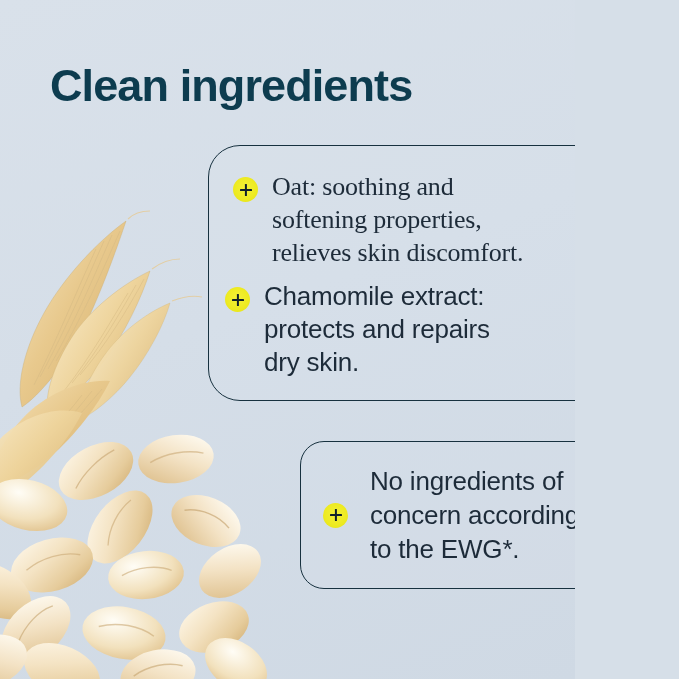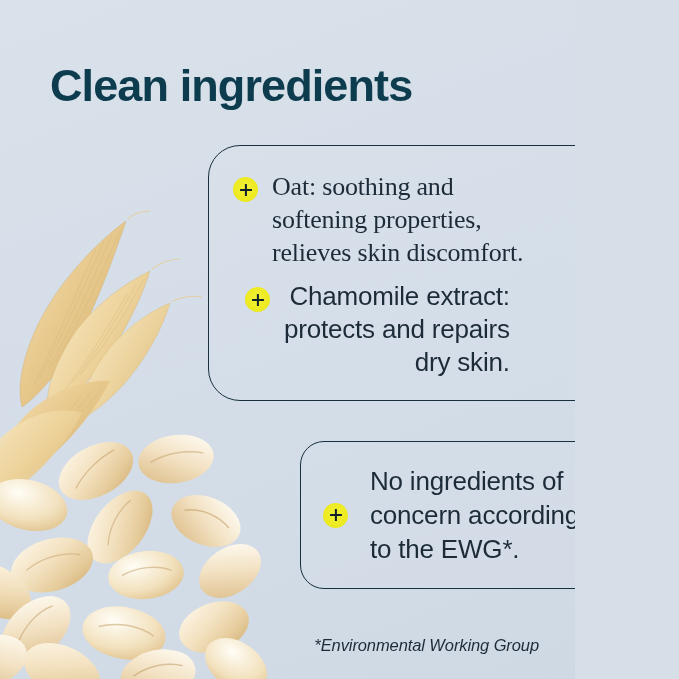--- a/index.html
+++ b/index.html
@@ -59,21 +59,21 @@
     border-radius: 24px;
   }
 
   
   .bullet-row {
     position: absolute;
     display: flex;
     align-items: flex-start;
   }
   #bullet-0 { left: 24px; top: 24px; font-family: Liberation Serif, serif; }
-  #bullet-1 { left: 36px; top: 134px; text-align: right; }
+  #bullet-1 { left: 16px; top: 134px; }
 
   .plus-badge {
     flex: 0 0 auto;
     width: 25px;
     height: 25px;
     border-radius: 50%;
     background: radial-gradient(circle at 50% 45%, #f2f03a 0%, #eeeb22 55%, #e8e61c 78%, rgba(232,230,28,0.55) 92%, rgba(232,230,28,0.0) 100%);
     position: relative;
     margin-top: 7px;
   }
@@ -286,15 +286,14 @@
 
   <div class="card" id="card-ewg">
     <div id="ewg-row">
       <span class="plus-badge"></span>
       <span id="ewg-text">No ingredients of
 concern according
 to the EWG*.</span>
     </div>
   </div>
 
-  <div class="footnote">*Environmental Working Group</div>
 
 </div>
 
 </body></html>

